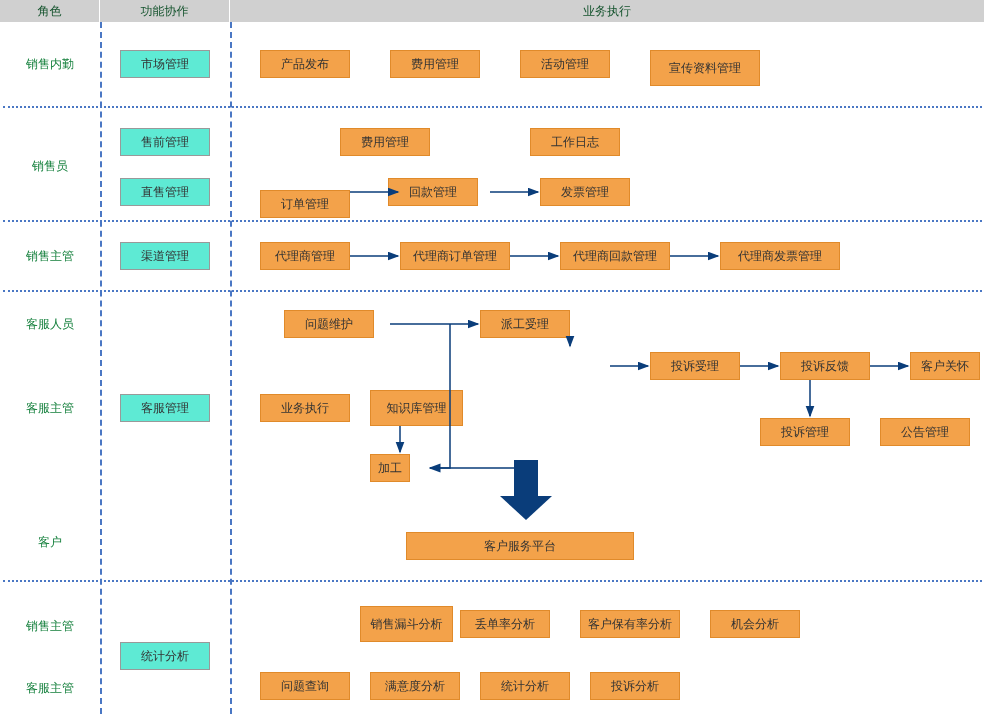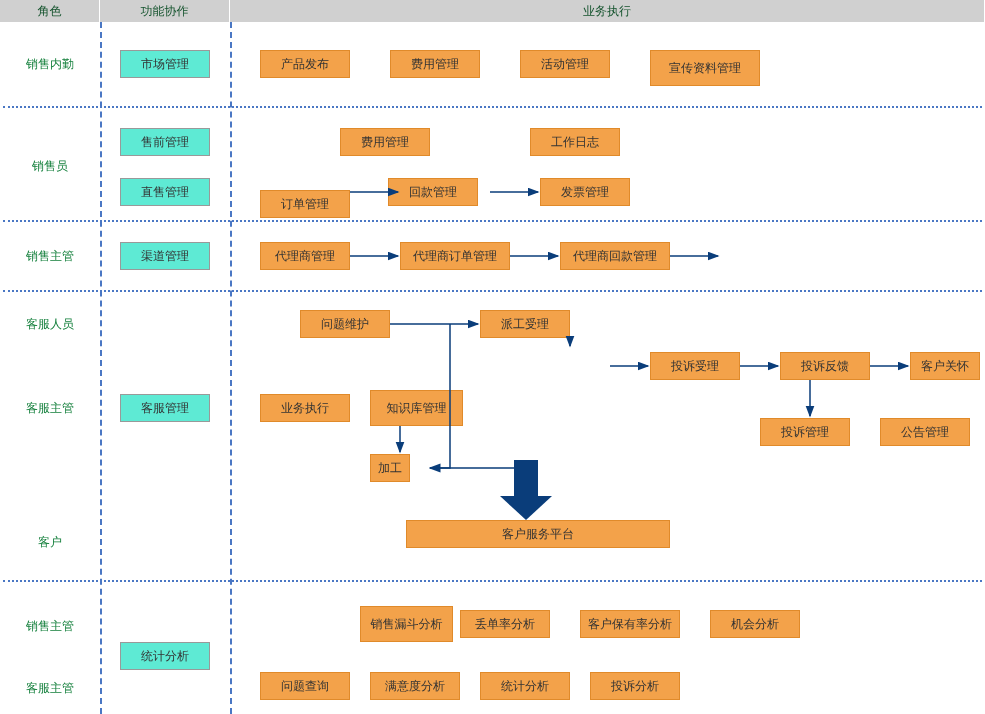--- a/index.html
+++ b/index.html
@@ -60,36 +60,37 @@
   <div class="obox sm" style="left:340px;top:128px">费用管理</div>
   <div class="obox sm" style="left:530px;top:128px">工作日志</div>
 
   <div class="obox sm" style="left:260px;top:190px">订单管理</div>
   <div class="obox sm" style="left:388px;top:178px">回款管理</div>
   <div class="obox sm" style="left:540px;top:178px">发票管理</div>
 
   <div class="obox sm" style="left:260px;top:242px">代理商管理</div>
   <div class="obox" style="left:400px;top:242px;width:110px;height:28px">代理商订单管理</div>
   <div class="obox" style="left:560px;top:242px;width:110px;height:28px">代理商回款管理</div>
+  <div class="obox" style="left:720px;top:242px;width:120px;height:28px">代理商发票管理</div>
 
-  <div class="obox sm" style="left:300px;top:310px">问题维护</div>
+  <div class="obox sm" style="left:284px;top:310px">问题维护</div>
   <div class="obox sm" style="left:480px;top:310px">派工受理</div>
   <div class="obox sm" style="left:650px;top:352px">投诉受理</div>
   <div class="obox sm" style="left:780px;top:352px">投诉反馈</div>
   <div class="obox" style="left:910px;top:352px;width:70px;height:28px"></div>
   <div class="obox" style="left:910px;top:352px;width:70px;height:28px">客户关怀</div>
 
   <div class="obox sm" style="left:260px;top:394px">业务执行</div>
   <div class="obox md2" style="left:370px;top:390px">知识库管理</div>
   <div class="obox sm" style="left:760px;top:418px">投诉管理</div>
   <div class="obox sm" style="left:880px;top:418px">公告管理</div>
 
   <div class="obox" style="left:370px;top:454px;width:40px;height:28px">加工</div>
 
-  <div class="obox" style="left:406px;top:520px;width:264px;height:28px">客户服务平台</div>
+  <div class="obox" style="left:406px;top:532px;width:228px;height:28px">客户服务平台</div>
 
   <div class="obox md2" style="left:360px;top:606px">销售漏斗分析</div>
   <div class="obox sm" style="left:460px;top:610px">丢单率分析</div>
   <div class="obox md" style="left:580px;top:610px">客户保有率分析</div>
   <div class="obox sm" style="left:710px;top:610px">机会分析</div>
 
   <div class="obox sm" style="left:260px;top:672px">问题查询</div>
   <div class="obox sm" style="left:370px;top:672px">满意度分析</div>
   <div class="obox sm" style="left:480px;top:672px">统计分析</div>
   <div class="obox sm" style="left:590px;top:672px">投诉分析</div>

